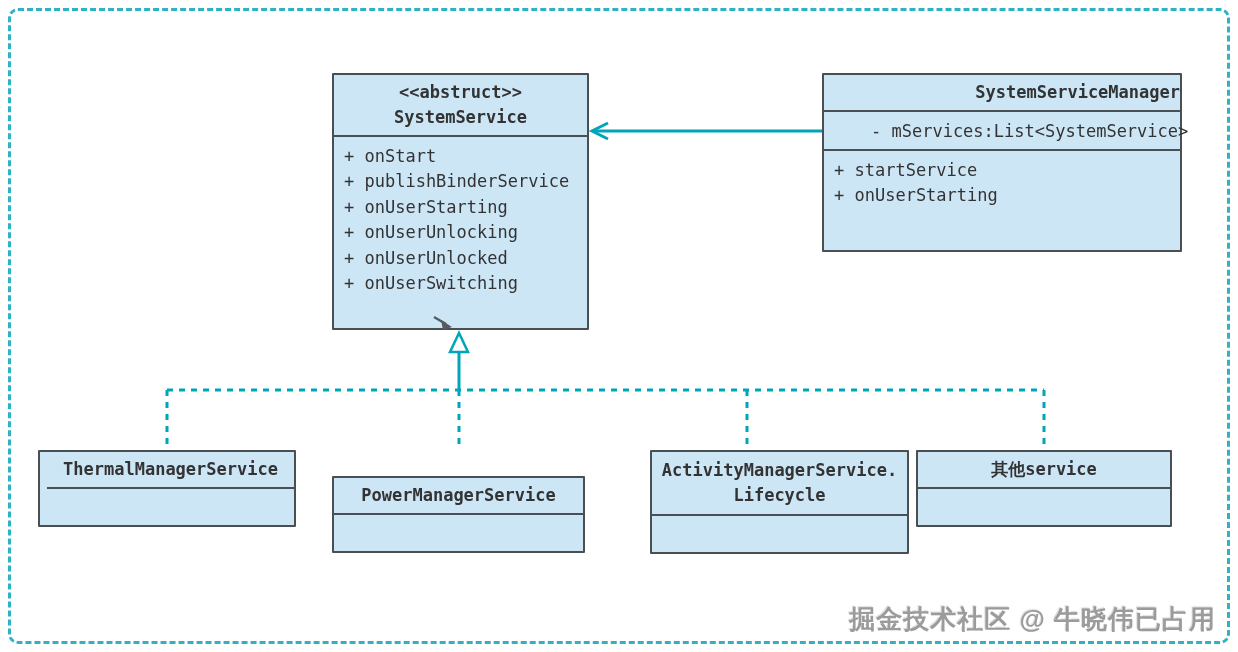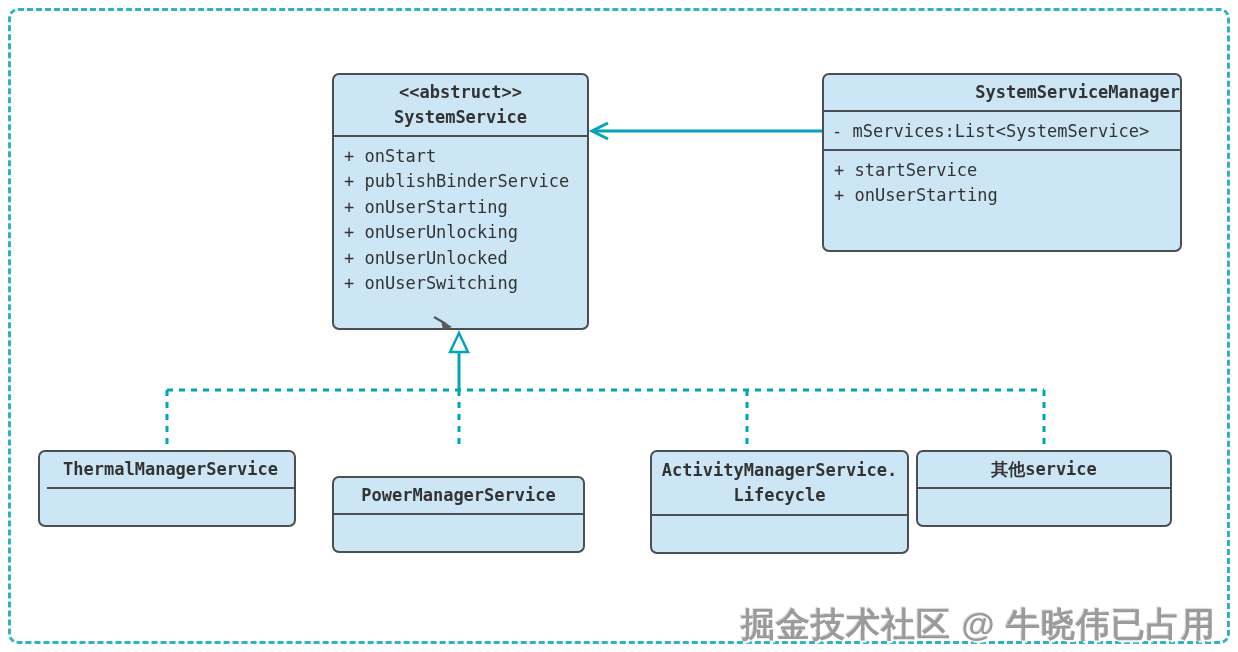--- a/index.html
+++ b/index.html
@@ -8,34 +8,34 @@
 
   .page-border {
     position: absolute; left: 8px; top: 8px; width: 1222px; height: 636px;
     border: 3px dashed #2fb3c4; border-radius: 10px; pointer-events: none;
   }
 
   .class-box {
     position: absolute;
     background: #cde6f6;
     border: 2px solid #4a4f54;
-    border-radius: 7px;
+    border-radius: 1px;
     display: flex; flex-direction: column;
     font-size: 17px;
   }
   .class-title {
     font-weight: bold; text-align: center;
     display: flex; flex-direction: column; justify-content: center;
     line-height: 25px;
     border-bottom: 2px solid #4a4f54;
   }
   .class-section { border-bottom: 2px solid #4a4f54; }
   .class-section:last-child, .class-title:last-child { border-bottom: none; text-align: center; }
   .member-row { height: 25.5px; display: flex; align-items: center; padding-left: 10px; white-space: pre; }
-  .field-row { display: flex; align-items: center; padding-left: 8px; white-space: pre; }
+  .field-row { display: flex; align-items: center; padding-left: 22px; white-space: pre; margin-left: 25px; }
 
   
   #box-systemservice { left: 332px; top: 73px; width: 257px; height: 257px; }
   #box-systemservice .class-title { height: 62px; }
   #box-systemservice .class-section { padding-top: 6px; }
 
   
   #box-manager { left: 822px; top: 73px; width: 360px; height: 179px; }
   #box-manager .class-title { height: 37px; text-align: right; }
   #box-manager .field-section { height: 39px; display: flex; align-items: center; }
@@ -50,21 +50,21 @@
   #box-activity .class-title { height: 64px; }
   #box-other    { left: 916px; top: 450px; width: 256px; }
 
   .lines-overlay {
     position: absolute; left: 0; top: 0; width: 1238px; height: 652px;
     pointer-events: none;
   }
 
   .watermark {
     position: absolute; right: 22px; top: 602px;
-    font-size: 34px; font-weight: bold;
+    font-size: 26px; font-weight: bold;
     font-family: "Liberation Sans", sans-serif;
     color: #9b9b9b;
     text-shadow: 2px 2px 1px #ffffff, -1px -1px 1px #d8d8d8;
     letter-spacing: 1px;
   }
 </style>
 </head>
 <body>
 
 <div class="page-border"></div>

